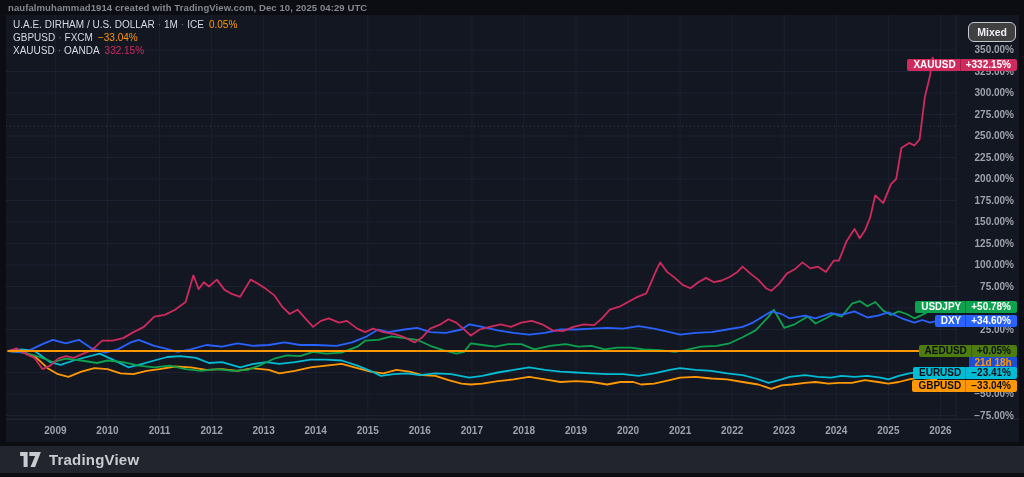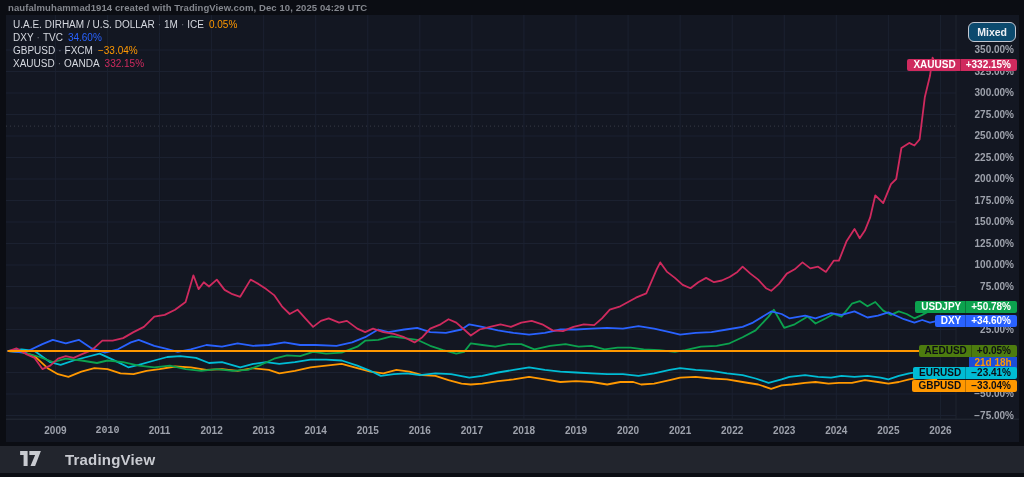--- a/index.html
+++ b/index.html
@@ -8,34 +8,34 @@
           font-family:"Liberation Sans",sans-serif;-webkit-font-smoothing:antialiased;}
   .attribution{position:absolute;top:0;left:0;width:100%;height:15px;display:flex;align-items:center;
                padding-left:8px;font-size:9.5px;font-weight:600;color:#85888F;letter-spacing:.1px;}
   .chart-panel{position:absolute;left:6px;top:15px;width:1013px;height:427px;background:#131722;}
   .chart-panel svg{position:absolute;left:0;top:0;}
   .legend{position:absolute;left:7px;top:4px;z-index:5;font-size:10px;line-height:12.6px;}
   .legend-row{white-space:nowrap;cursor:pointer;margin-bottom:0.5px;}
   .legend-row .sym{color:#D6D9E0;}
   .legend-row .sep{color:#70737E;padding:0 3px;}
   .legend-row .val{margin-left:5px;font-weight:500;}
-  .mixed-btn{position:absolute;top:7px;right:3px;z-index:6;background:#0c4a6e;border:1px solid #C4C8D2;
+  .mixed-btn{position:absolute;top:7px;right:3px;z-index:6;background:#404040;border:1px solid #C4C8D2;
              border-radius:6px;color:#EDEFF4;font-size:10.5px;font-weight:700;padding:3px 8px;cursor:pointer;}
   .price-tick{position:absolute;right:5px;font-size:10px;font-weight:600;color:#9EA2AC;z-index:1;}
   .time-axis{position:absolute;left:0;top:404px;width:100%;height:23px;border-top:1px solid #1F242F;cursor:ew-resize;}
   .time-tick{position:absolute;top:5px;width:40px;text-align:center;font-size:10px;font-weight:600;color:#9EA2AC;}
   .series-label{position:absolute;right:2px;display:inline-flex;align-items:stretch;border-radius:2px;
                 font-size:10px;font-weight:700;line-height:10px;white-space:nowrap;cursor:pointer;z-index:4;}
   .series-label .tk{padding:1px 4px 1px 6px;}
   .series-label .vl{padding:1px 6px 1px 5px;border-left:1px solid rgba(0,0,0,.25);}
   .countdown{position:absolute;right:2px;width:48px;text-align:center;background:#1d4ed8;color:#FF9800;
              font-size:10px;font-weight:600;line-height:10px;padding:1px 0 2px;border-radius:0 0 2px 2px;z-index:3;}
   .bottom-bar{position:absolute;left:0;top:446px;width:100%;height:27px;background:#22252D;
               display:flex;align-items:center;padding-left:20px;}
-  .logo{display:flex;align-items:flex-start;gap:24px;cursor:pointer;}
+  .logo{display:flex;align-items:center;gap:8px;cursor:pointer;}
   .logo-text{color:#C9CBD1;font-size:15px;font-weight:700;letter-spacing:.2px;}
 </style>
 </head>
 <body>
 
 <div class="screen">
 
   <div class="attribution">naufalmuhammad1914 created with TradingView.com, Dec 10, 2025 04:29 UTC</div>
 
   <div class="chart-panel">
@@ -83,21 +83,20 @@
         <polyline points="2.5,336.0 15.6,334.3 28.6,336.0 44.2,347.2 54.6,349.8 67.6,345.5 80.6,342.0 93.7,338.6 106.7,344.6 122.3,352.3 132.7,349.8 148.3,345.5 161.3,342.0 174.3,341.2 190.0,342.9 203.0,348.0 216.0,347.2 234.2,352.3 247.2,348.9 260.2,347.2 273.3,348.9 288.9,347.2 304.5,344.6 320.1,344.6 335.7,345.5 351.3,350.6 364.4,355.8 374.8,360.9 387.8,359.2 400.8,358.4 413.8,360.1 429.4,358.4 445.1,359.2 463.3,362.7 476.3,360.9 491.9,357.5 507.5,354.9 523.1,352.3 538.8,354.9 554.4,356.6 570.0,357.5 585.6,358.4 601.2,359.2 616.9,359.2 632.5,360.9 648.1,358.4 663.7,354.9 674.1,353.2 689.7,354.9 705.4,355.8 721.0,358.4 736.6,360.1 749.6,363.5 762.6,367.8 775.6,364.4 783.4,361.8 799.1,360.1 812.1,361.8 825.1,362.7 835.5,360.9 848.5,361.8 861.5,360.9 874.6,362.7 882.4,364.4 892.8,360.9 903.2,358.4 913.6,356.6 921.4,357.5 930.3,356.1" fill="none" stroke="#00BCD4" stroke-width="1.8" stroke-linejoin="round" stroke-linecap="round"></polyline>
         <polyline points="2.5,336.0 18.2,337.7 33.8,342.0 46.8,347.2 59.8,343.7 75.4,345.5 91.0,348.0 101.5,345.5 117.1,347.2 132.7,350.6 148.3,352.3 163.9,350.6 179.6,354.1 195.2,355.8 210.8,354.1 226.4,355.8 242.0,354.9 255.0,349.8 268.1,343.7 281.1,340.3 294.1,341.2 307.1,336.9 320.1,338.6 335.7,337.7 351.3,331.7 359.2,325.7 372.2,324.8 385.2,321.4 398.2,323.1 411.2,324.8 424.2,330.8 437.2,335.1 450.3,338.6 458.1,336.9 464.8,328.3 476.3,330.0 489.3,331.7 502.3,329.1 515.3,329.1 528.4,334.3 544.0,330.8 559.6,329.1 572.6,331.7 585.6,330.8 598.6,334.3 611.6,332.6 624.7,332.6 637.7,334.3 653.3,335.1 668.9,336.9 679.3,335.1 694.9,331.7 710.6,330.8 723.6,328.3 736.6,322.2 749.6,315.4 762.6,301.6 767.8,294.7 778.2,312.8 788.7,309.3 801.7,301.6 809.5,308.5 819.9,303.3 827.7,299.0 835.5,301.6 845.9,288.7 853.7,286.1 861.5,291.3 869.3,287.0 877.2,295.6 885.0,299.9 892.8,296.4 900.6,299.0 908.4,303.3 916.2,299.9 924.0,295.6 930.3,292.3" fill="none" stroke="#0CA24E" stroke-width="1.8" stroke-linejoin="round" stroke-linecap="round"></polyline>
         <polyline points="2.5,336.0 18.2,337.7 36.4,329.1 46.8,324.8 59.8,328.3 72.8,324.8 85.8,333.4 98.9,337.7 111.9,334.3 124.9,327.4 132.7,324.8 148.3,330.8 158.7,333.4 171.7,336.9 184.8,334.3 200.4,330.0 216.0,331.7 231.6,328.3 247.2,330.8 262.8,330.0 278.5,327.4 294.1,330.0 309.7,330.0 330.5,330.8 346.1,327.4 359.2,322.2 372.2,314.5 382.6,317.1 398.2,314.5 411.2,312.8 424.2,317.1 439.9,317.9 455.5,314.5 463.3,309.3 476.3,311.9 491.9,315.4 507.5,317.9 523.1,319.7 538.8,317.9 554.4,314.5 570.0,314.5 585.6,313.6 601.2,312.8 616.9,313.6 632.5,311.1 648.1,313.6 663.7,317.1 674.1,319.7 689.7,317.9 705.4,317.1 721.0,314.5 736.6,311.9 747.0,307.6 765.2,296.4 775.6,299.0 783.4,303.3 799.1,300.7 809.5,303.3 825.1,298.2 835.5,299.9 848.5,296.4 861.5,302.5 871.9,300.7 882.4,297.3 890.2,300.7 898.0,304.2 908.4,307.6 916.2,305.0 924.0,307.6 930.3,306.2" fill="none" stroke="#2962FF" stroke-width="1.8" stroke-linejoin="round" stroke-linecap="round"></polyline>
         <polyline points="2.5,336.0 10.4,333.4 20.8,339.4 28.6,342.9 36.4,354.1 44.2,350.6 52.0,343.7 59.8,341.2 67.6,342.9 75.4,339.4 85.8,335.1 96.3,325.7 106.7,325.7 117.1,323.1 127.5,317.1 137.9,311.9 148.3,301.6 158.7,299.9 169.1,294.7 179.6,287.0 187.4,260.3 192.6,274.1 197.8,267.2 203.0,271.5 210.8,264.6 218.6,274.9 226.4,279.2 234.2,281.8 244.6,264.6 252.4,268.9 260.2,274.1 268.1,280.1 275.9,291.3 283.7,299.0 291.5,294.7 299.3,303.3 307.1,311.9 314.9,305.9 322.7,303.3 333.1,307.6 340.9,305.9 351.3,313.6 359.2,317.1 367.0,313.6 377.4,317.1 387.8,318.8 398.2,322.2 408.6,327.4 416.4,322.2 424.2,313.6 434.6,309.3 442.5,304.2 450.3,307.6 458.1,314.5 464.8,320.5 473.7,314.5 484.1,311.9 494.5,309.3 504.9,311.9 515.3,307.6 525.7,305.9 536.2,309.3 546.6,315.4 557.0,316.2 567.4,311.9 577.8,309.3 588.2,310.2 596.0,303.3 603.8,294.7 614.3,291.3 622.1,287.0 629.9,282.7 640.3,278.4 650.7,254.3 654.3,247.4 661.1,256.9 668.9,262.9 676.7,269.8 684.5,273.2 692.3,267.2 700.1,262.9 708.0,267.2 715.8,265.5 723.6,262.0 731.4,256.9 736.6,251.7 744.4,258.6 752.2,264.6 760.0,273.2 765.2,275.8 773.0,268.9 780.8,258.6 788.7,254.3 796.5,247.4 804.3,253.4 812.1,251.7 819.9,256.9 827.7,245.7 832.9,245.7 840.7,225.9 848.5,213.9 853.7,223.3 858.9,215.6 864.1,202.7 869.3,180.3 877.2,188.1 885.0,169.2 890.2,164.0 895.4,133.0 903.2,127.9 908.4,130.5 913.6,124.4 918.8,82.3 924.0,60.8 926.6,42.7 930.3,50.4" fill="none" stroke="#CF2A5E" stroke-width="1.8" stroke-linejoin="round" stroke-linecap="round"></polyline>
         <polyline points="2.5,336.0 930.3,336.0" fill="none" stroke="#FF9800" stroke-width="2.2" stroke-linejoin="round" stroke-linecap="round"></polyline>
         <circle cx="930.2552000000038" cy="335.957" r="3.5" fill="#FF9800"></circle>
       </svg>
 
     <div class="legend" id="legend">
         <div class="legend-row"><span class="sym">U.A.E. DIRHAM / U.S. DOLLAR</span><span class="sep">·</span><span class="sym">1M</span><span class="sep">·</span><span class="sym">ICE</span><span class="val" style="color: rgb(255, 152, 0);">0.05%</span></div>
-        <div class="legend-row"><span class="sym">DXY</span><span class="sep">·</span><span class="sym">TVC</span><span class="val" style="color: rgb(41, 98, 255);">34.60%</span></div>
         <div class="legend-row"><span class="sym">GBPUSD</span><span class="sep">·</span><span class="sym">FXCM</span><span class="val" style="color: rgb(255, 152, 0);">−33.04%</span></div>
         <div class="legend-row"><span class="sym">XAUUSD</span><span class="sep">·</span><span class="sym">OANDA</span><span class="val" style="color: rgb(207, 42, 94);">332.15%</span></div>
       </div>
 
     <button class="mixed-btn">Mixed</button>
 
     <div id="price-axis">
         <div class="price-tick" style="top: 29px;">350.00%</div>
         <div class="price-tick" style="top: 50.5px;">325.00%</div>
         <div class="price-tick" style="top: 72px;">300.00%</div>
@@ -109,21 +108,21 @@
         <div class="price-tick" style="top: 201px;">150.00%</div>
         <div class="price-tick" style="top: 222.5px;">125.00%</div>
         <div class="price-tick" style="top: 244px;">100.00%</div>
         <div class="price-tick" style="top: 265.5px;">75.00%</div>
         <div class="price-tick" style="top: 308.5px;">25.00%</div>
         <div class="price-tick" style="top: 373px;">−50.00%</div>
         <div class="price-tick" style="top: 394.5px;">−75.00%</div>
       </div>
     <div class="time-axis" id="time-axis">
         <div class="time-tick" style="left: 29.4px;">2009</div>
-        <div class="time-tick" style="left: 81.46px; font-family: Liberation Mono, monospace;">2010</div>
+        <div class="time-tick" style="left: 81.46px;">2010</div>
         <div class="time-tick" style="left: 133.52px;">2011</div>
         <div class="time-tick" style="left: 185.58px;">2012</div>
         <div class="time-tick" style="left: 237.64px;">2013</div>
         <div class="time-tick" style="left: 289.7px;">2014</div>
         <div class="time-tick" style="left: 341.76px;">2015</div>
         <div class="time-tick" style="left: 393.82px;">2016</div>
         <div class="time-tick" style="left: 445.88px;">2017</div>
         <div class="time-tick" style="left: 497.94px;">2018</div>
         <div class="time-tick" style="left: 550px;">2019</div>
         <div class="time-tick" style="left: 602.06px;">2020</div>

